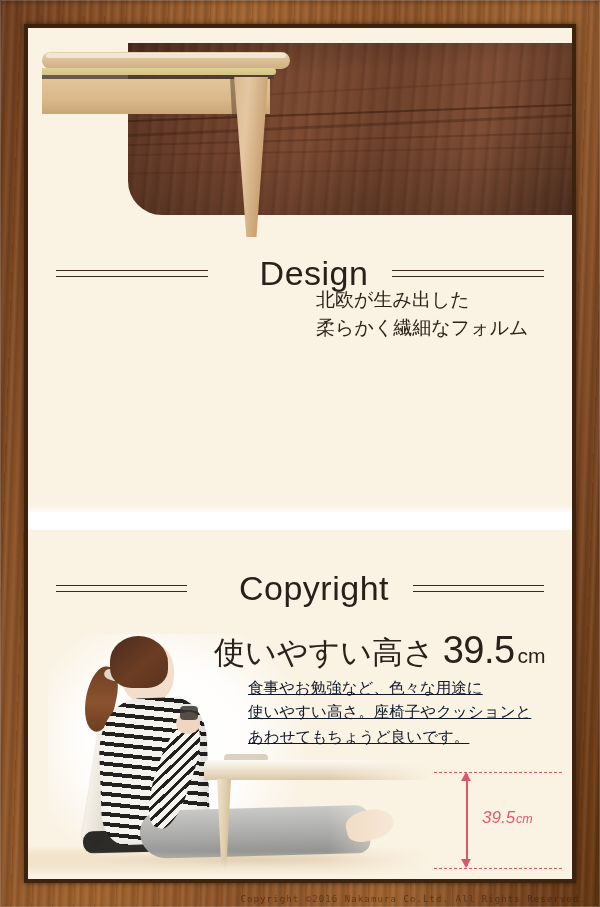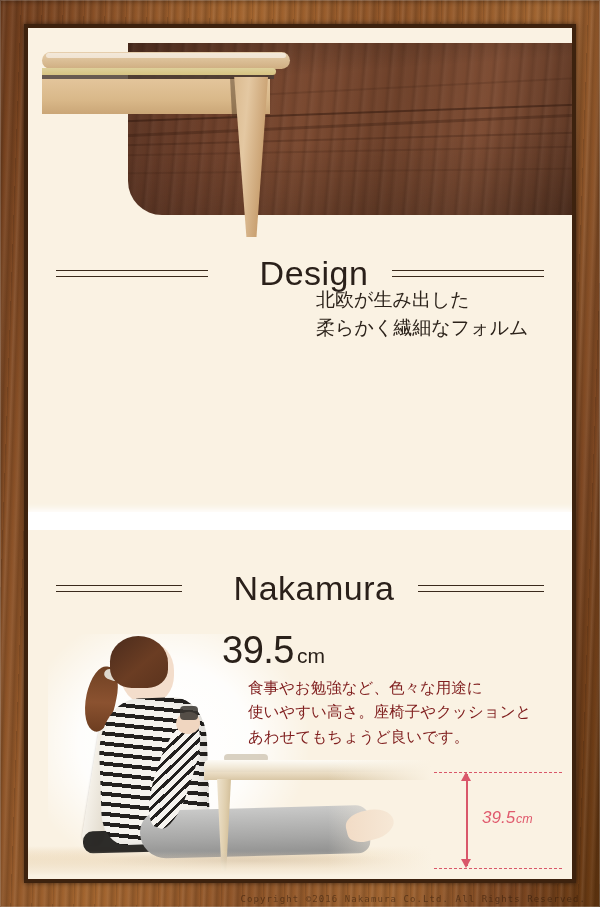--- a/index.html
+++ b/index.html
@@ -288,22 +288,23 @@
     margin-left: 3px;
   }
 
   .function-copy {
     position: absolute;
     left: 220px;
     top: 648px;
     width: 320px;
     font-size: 15.5px;
     line-height: 1.58;
-    color: #7f1d1d;
+    color: #0f172a;
     white-space: pre-line;
+    text-decoration: underline;
   }
 
   
   .scene {
     position: absolute;
     left: 0;
     top: 596px;
     width: 420px;
     height: 255px;
     overflow: hidden;
@@ -590,21 +591,21 @@
       <span class="head-text">Design</span>
       <span class="rule right"></span>
     </div>
 
     <div class="white-band"></div>
 
     <div class="section-function"></div>
 
     <div class="divider-head function-head">
       <span class="rule left"></span>
-      <span class="head-text">Nakamura</span>
+      <span class="head-text">Copyright</span>
       <span class="rule right"></span>
     </div>
 
     <div class="scene">
       <div class="glow"></div>
       <div class="floor-strip"></div>
       <div class="chair-back"></div>
       <div class="chair-cushion"></div>
       <div class="ponytail"></div>
       <div class="hairtie"></div>
@@ -619,20 +620,21 @@
       <div class="tray"></div>
       <div class="low-table-top"></div>
       <div class="low-table-edge"></div>
       <div class="low-table-leg"></div>
       <div class="floor-shadow"></div>
       <div class="scene-fade-right"></div>
       <div class="scene-fade-bottom"></div>
     </div>
 
     <div class="height-headline">
+      <span>使いやすい高さ</span>
       <span class="num">39.5</span>
       <span class="unit">cm</span>
     </div>
 
     <div class="function-copy">食事やお勉強など、色々な用途に
 使いやすい高さ。座椅子やクッションと
 あわせてもちょうど良いです。</div>
 
     <div class="dim">
       <div class="guide top"></div>

